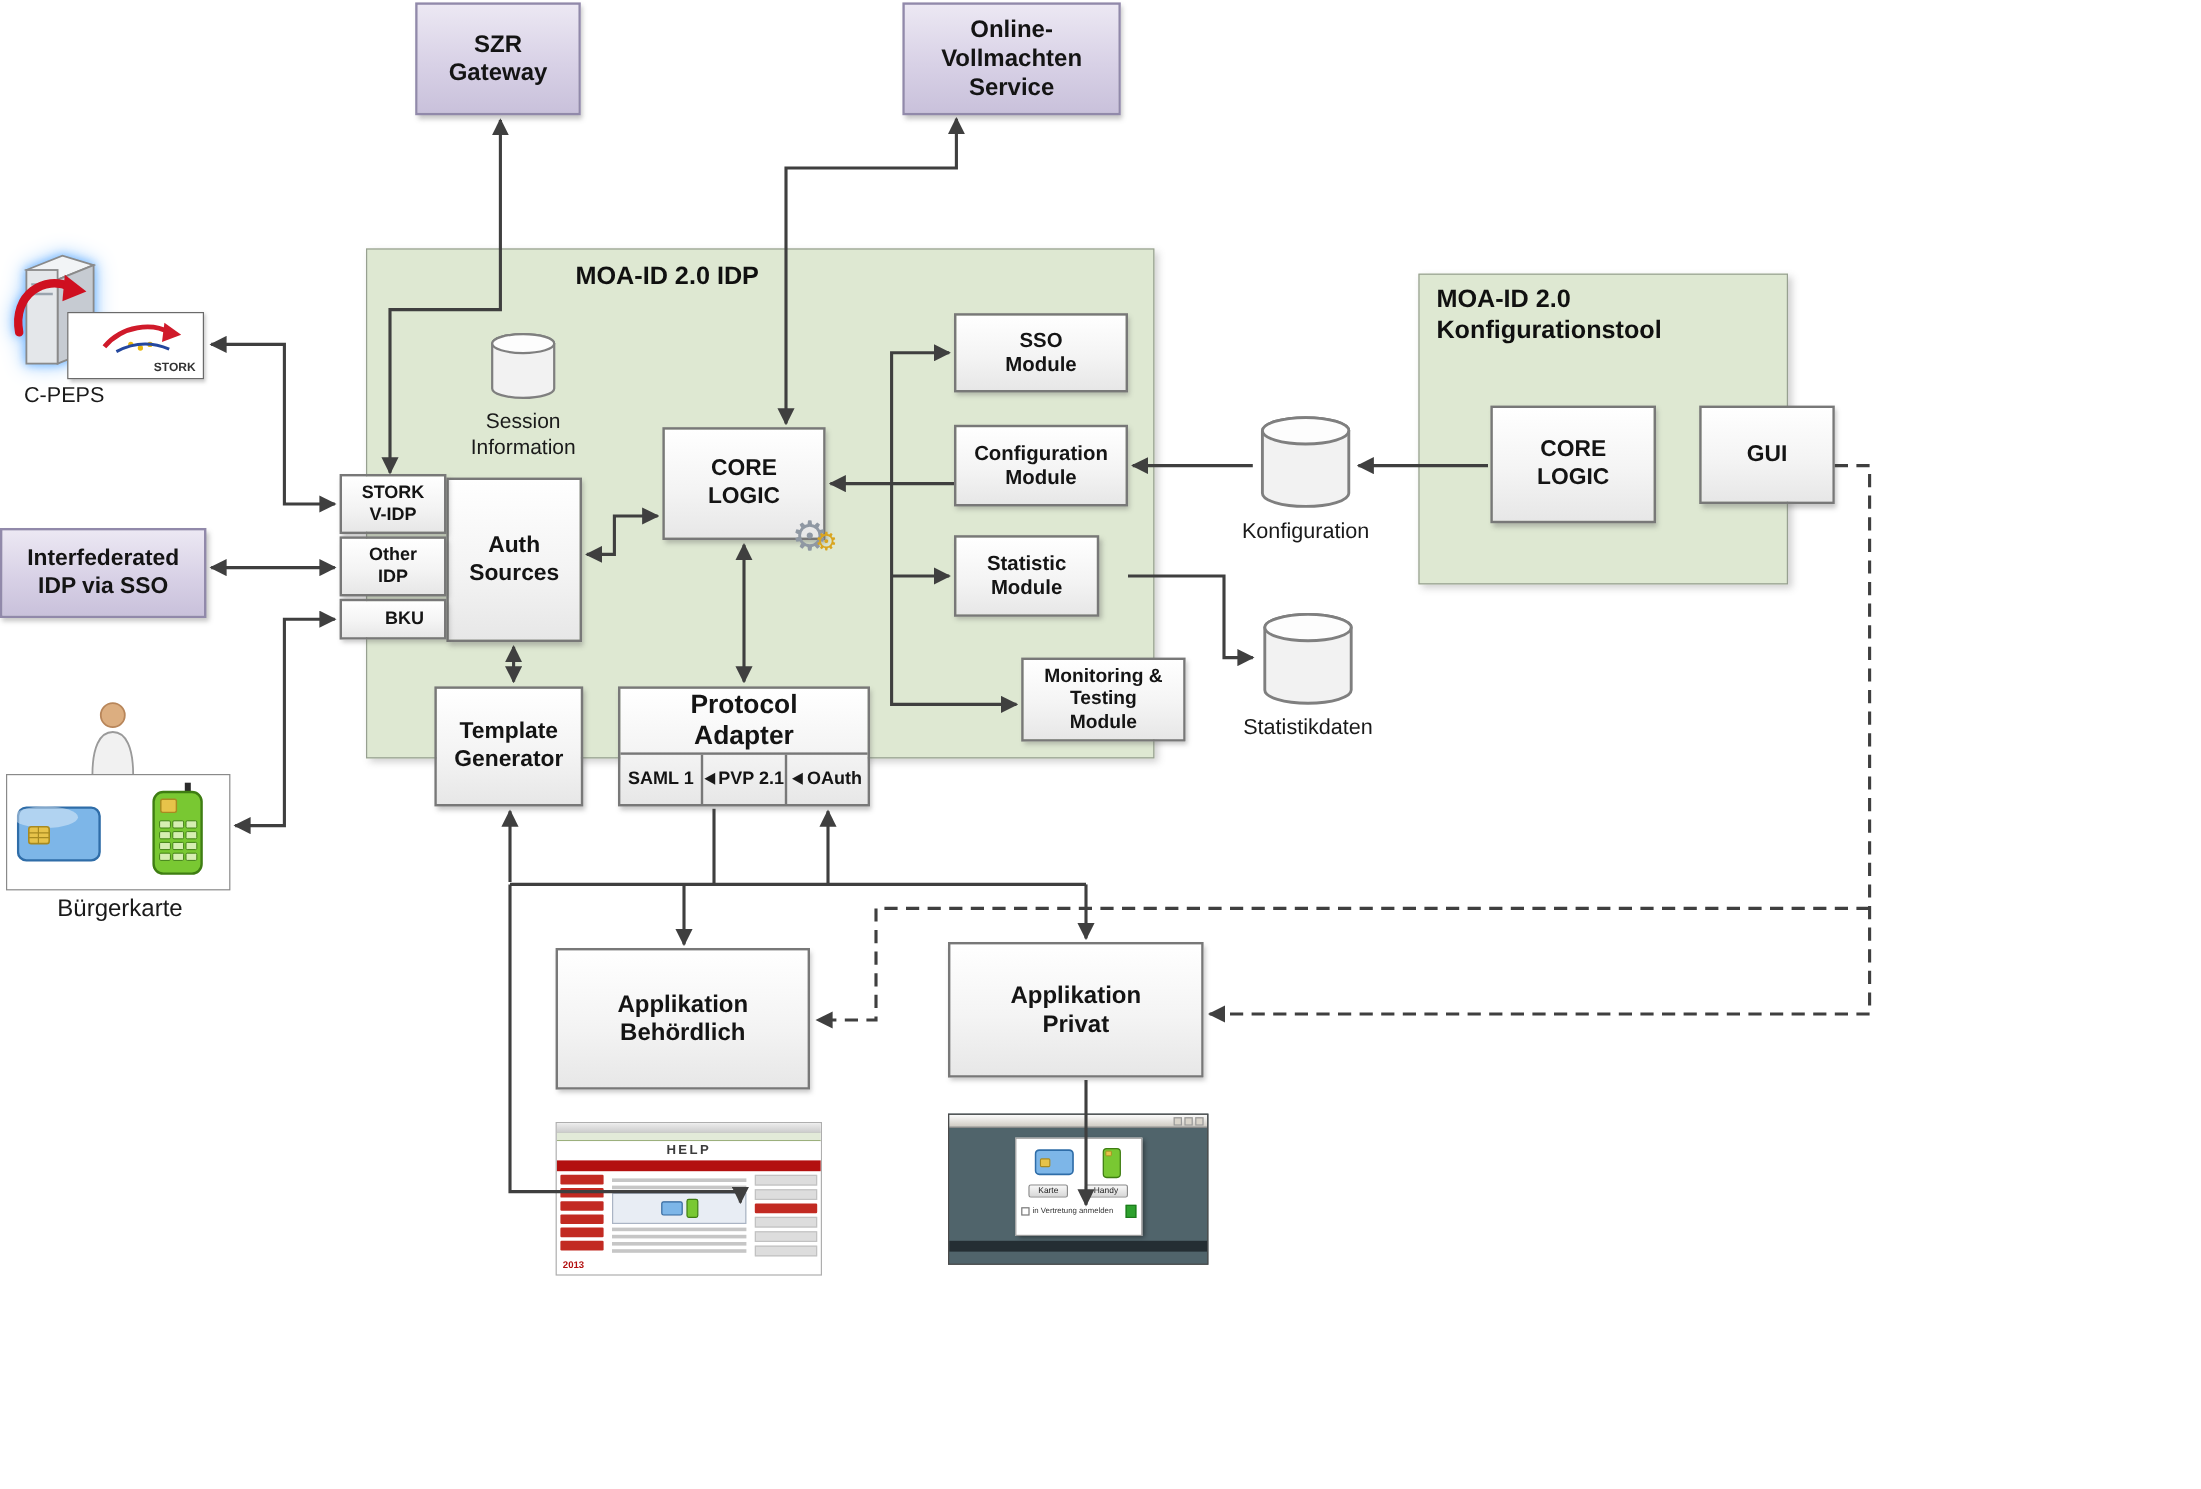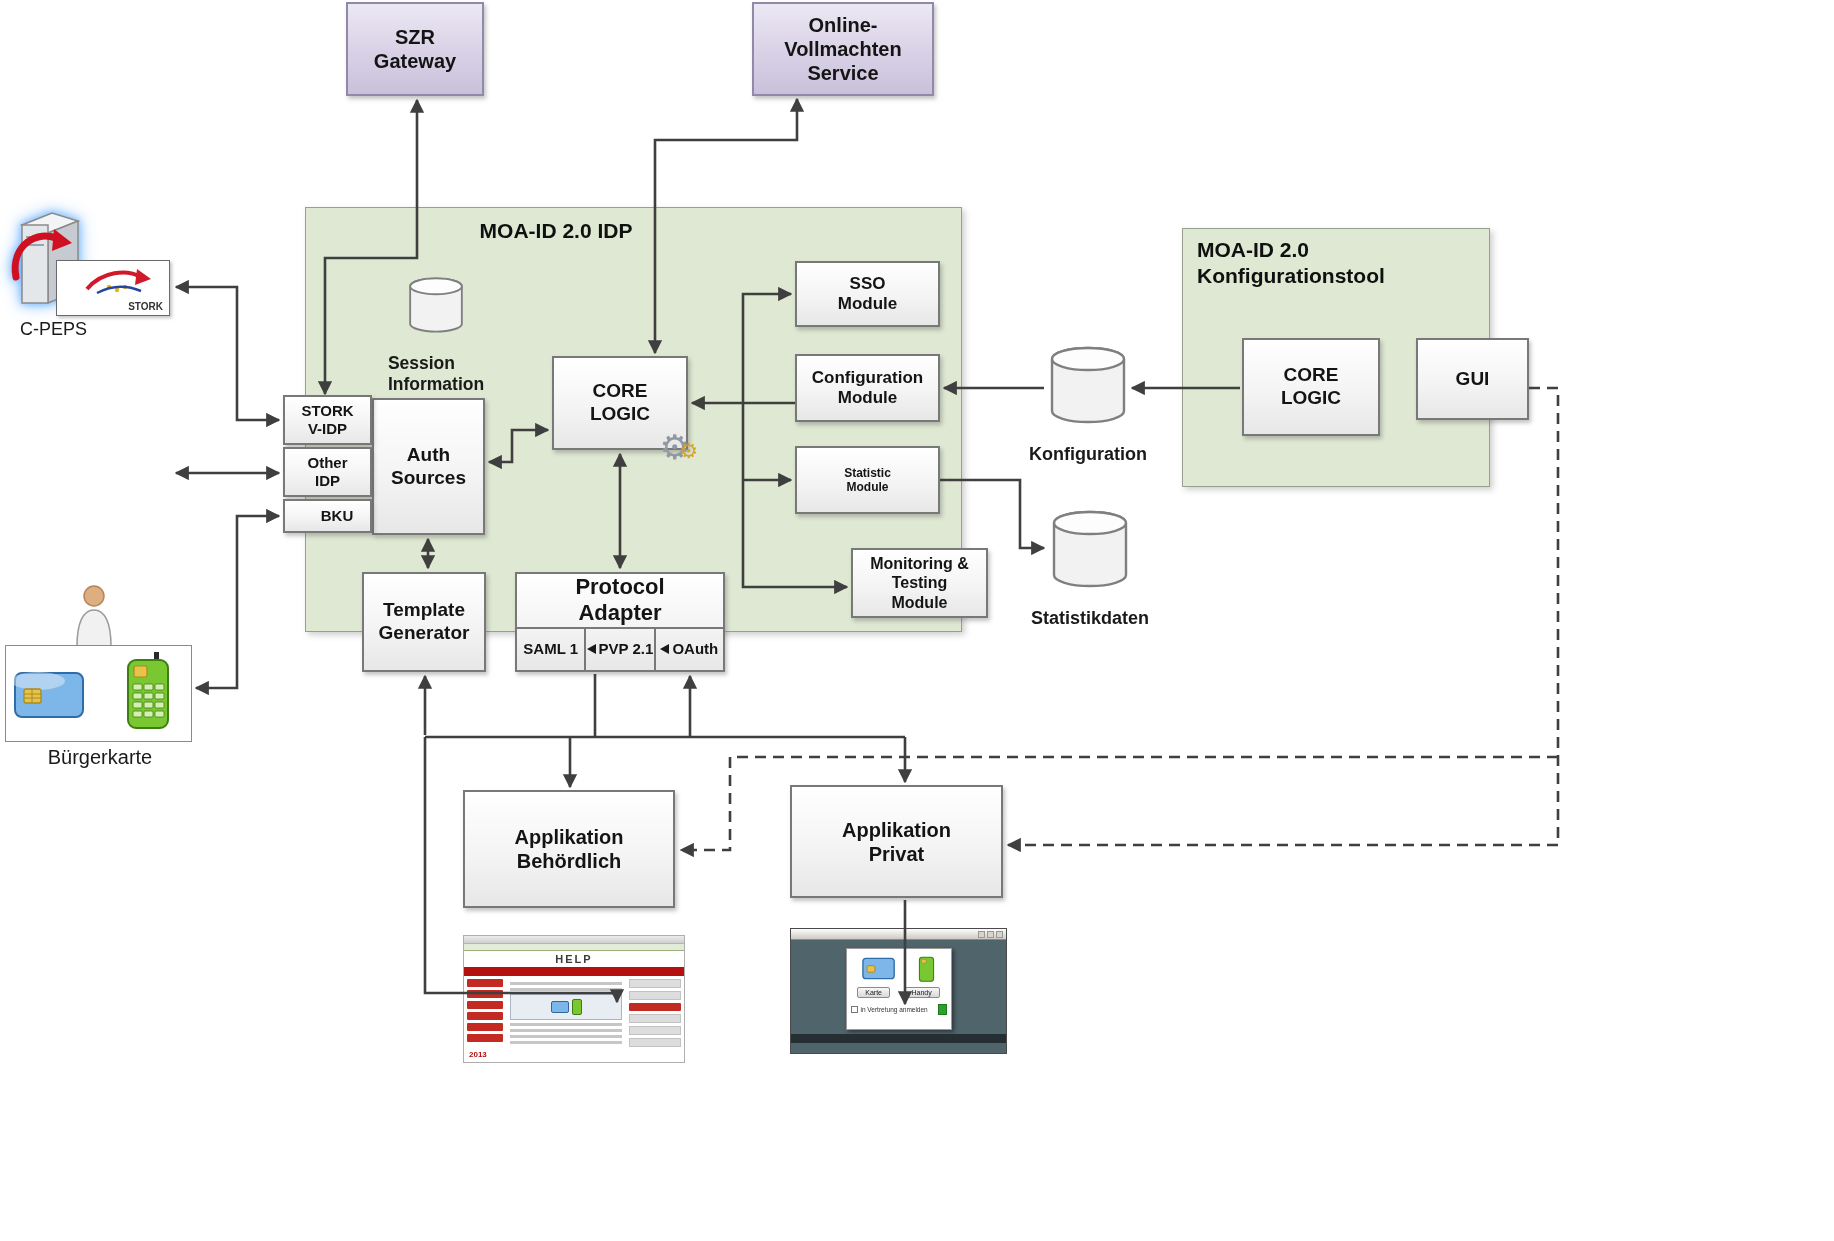--- a/index.html
+++ b/index.html
@@ -13,22 +13,22 @@
          border:2px solid #787878;box-shadow:2px 3px 4px rgba(90,90,90,.35);}
   .purple{background:linear-gradient(180deg,#ece8f3 0%,#d8d1e6 55%,#c9c1db 100%);
           border:2px solid #9189aa;box-shadow:2px 3px 4px rgba(90,90,90,.35);}
   .panel{position:absolute;background:#dee8d2;border:1.5px solid #97a090;
          box-shadow:3px 3px 6px rgba(100,100,100,.3);box-sizing:border-box;}
   .panel-title{position:absolute;font-weight:700;font-size:21px;color:#101010;
                white-space:pre-line;line-height:1.25;}
   .lbl{position:absolute;font-weight:400;color:#1a1a1a;text-align:center;
        white-space:pre-line;line-height:1.2;}
   .store{position:absolute;display:flex;flex-direction:column;align-items:center;box-sizing:border-box;}
-  .store .lbl2{font-weight:700;color:#1a1a1a;text-align:left;white-space:pre-line;
-               margin-top:20px;line-height:1.2;}
+  .store .lbl2{font-weight:400;color:#1a1a1a;text-align:center;white-space:pre-line;
+               margin-top:8px;line-height:1.2;}
   .gear{position:absolute;font-family:"DejaVu Sans",sans-serif;line-height:1;}
   .tri{width:0;height:0;border-top:5px solid transparent;border-bottom:5px solid transparent;
        border-right:9px solid #1a1a1a;display:inline-block;}
   .proto-outer{flex-direction:column;padding:0;}
   .proto-head{flex:1;display:flex;align-items:center;justify-content:center;font-size:22px;}
   .proto-row{height:47px;display:flex;border-top:2px solid #787878;align-self:stretch;}
   .proto-cell{flex:1;display:flex;align-items:center;justify-content:center;gap:3px;
               font-size:15px;font-weight:700;}
   .proto-cell + .proto-cell{border-left:2px solid #787878;}
   .glow{filter:drop-shadow(0 0 4px #6fb4ff) drop-shadow(0 0 8px #a8d2ff);}
@@ -108,21 +108,21 @@
     <span>CORE
 LOGIC</span>
     <span class="gear" style="right:-4px;bottom:-16px;font-size:34px;color:#8f98a3;">⚙</span>
     <span class="gear" style="right:-12px;bottom:-14px;font-size:21px;color:#d9a520;">⚙</span>
   </div>
 
   <div class="bx white" style="left:795px;top:261px;width:145px;height:66px;font-size:17px;">SSO
 Module</div>
   <div class="bx white" style="left:795px;top:354px;width:145px;height:68px;font-size:17px;">Configuration
 Module</div>
-  <div class="bx white" style="left:795px;top:446px;width:145px;height:68px;font-size:12px;">Statistic
+  <div class="bx white" style="left:795px;top:446px;width:121px;height:68px;font-size:17px;">Statistic
 Module</div>
   <div class="bx white" style="left:851px;top:548px;width:137px;height:70px;font-size:16px;">Monitoring &amp;
 Testing
 Module</div>
 
   <div class="bx white" style="left:372px;top:398px;width:113px;height:137px;font-size:19px;">Auth
 Sources</div>
   <div class="bx white" style="left:283px;top:395px;width:89px;height:50px;font-size:15px;">STORK
 V-IDP</div>
   <div class="bx white" style="left:283px;top:447px;width:89px;height:50px;font-size:15px;">Other
@@ -186,20 +186,22 @@
         <circle cx="52" cy="24" r="2.2" fill="#e9b80e"></circle>
         <circle cx="60" cy="27" r="2.2" fill="#e9b80e"></circle>
         <circle cx="68" cy="24" r="2.2" fill="#e9b80e"></circle>
         <path d="M40,30 C55,22 70,22 84,28" stroke="#24479e" stroke-width="2.5" fill="none"></path>
       </svg>
       <span class="stork-label">STORK</span>
     </div>
     <div class="lbl" style="left:12px;top:116px;font-size:18px;">C-PEPS</div>
   </div>
 
+  <div class="bx purple" style="left:0px;top:440px;width:172px;height:75px;font-size:19px;">Interfederated
+IDP via SSO</div>
 
   <div class="abs" style="left:5px;top:585px;width:190px;height:190px;">
     <svg width="44" height="62" viewBox="0 0 44 62" style="position:absolute;left:67px;top:0;">
       <circle cx="22" cy="11" r="10" fill="#dcae80" stroke="#b8865a" stroke-width="1.5"></circle>
       <path d="M5,61 C5,38 11,25 22,25 C33,25 39,38 39,61 Z" fill="#f1f1f1" stroke="#9a9a9a" stroke-width="1.5"></path>
     </svg>
     <div class="bk-box" style="left:0;top:60px;width:185px;height:95px;">
       <svg width="72" height="50" viewBox="0 0 72 50" style="position:absolute;left:8px;top:24px;">
         <rect x="1" y="3" width="68" height="44" rx="7" fill="#7db6e8" stroke="#2f6da8" stroke-width="2"></rect>
         <ellipse cx="24" cy="11" rx="27" ry="9" fill="#ffffff" opacity="0.4"></ellipse>

